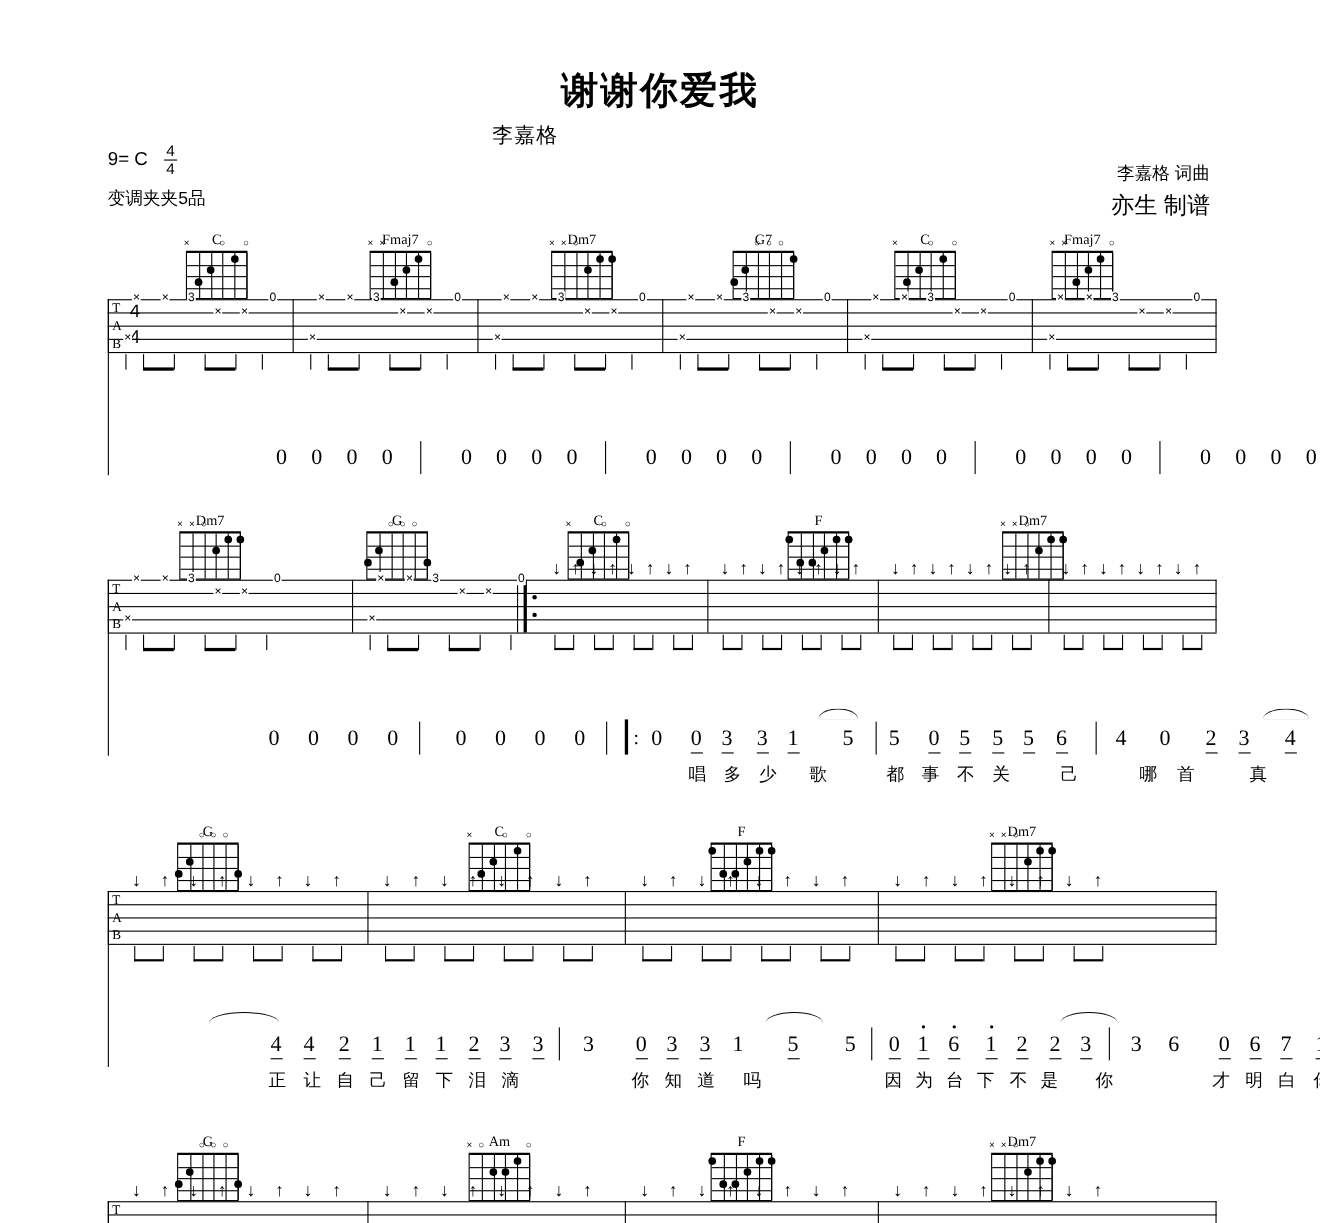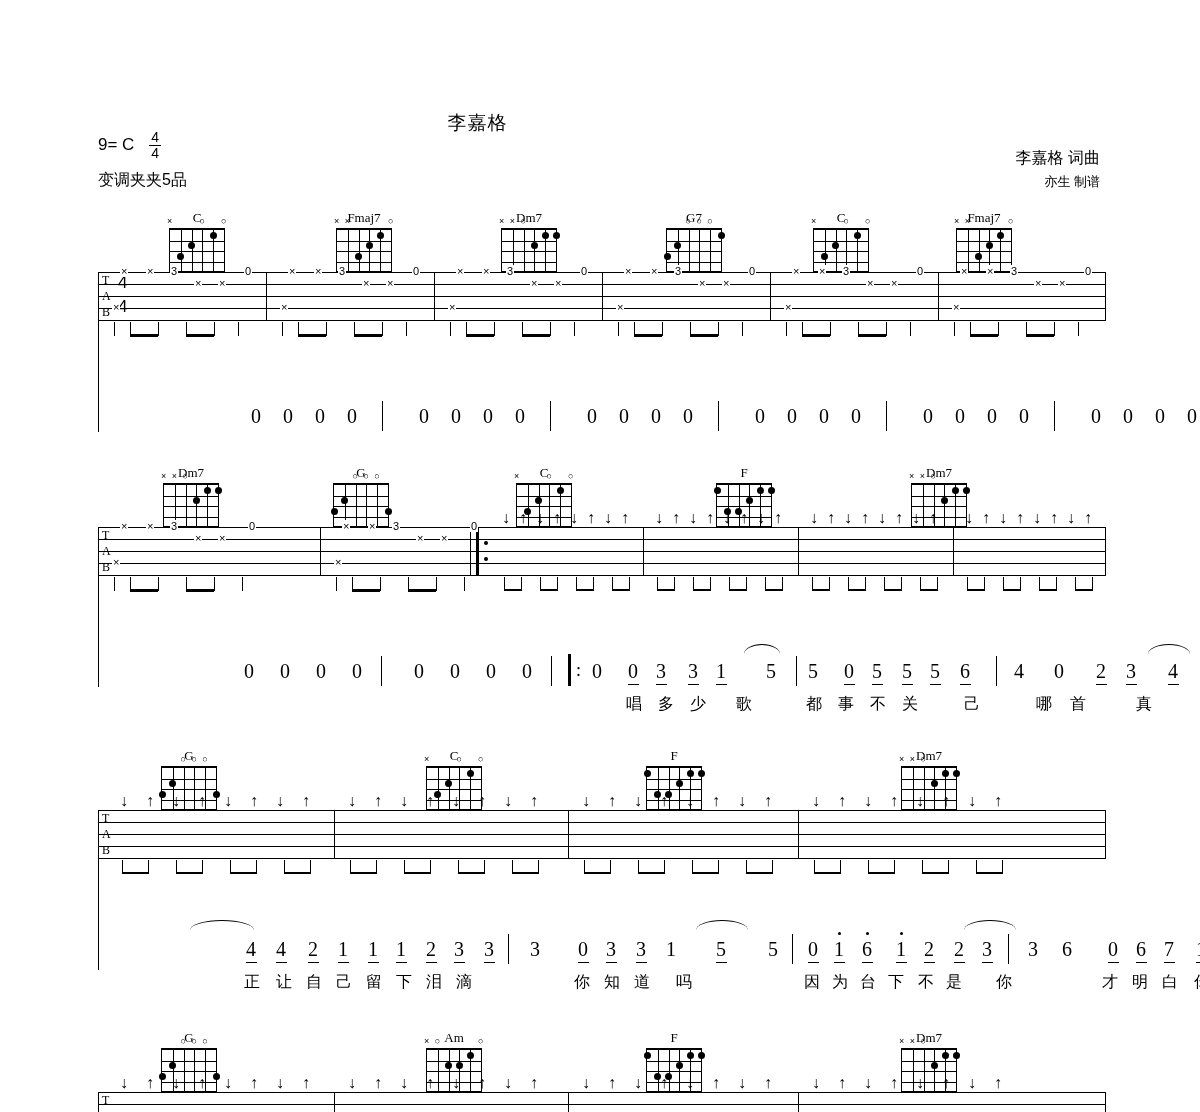--- a/index.html
+++ b/index.html
@@ -17,21 +17,21 @@
   }
   .artist{
     position:absolute;top:110px;left:0;width:955px;text-align:center;
     font-size:19px;letter-spacing:1px;
   }
   .key-line{position:absolute;top:130px;left:98px;font-size:17px;}
   .meter{display:inline-block;vertical-align:middle;margin-left:10px;font-size:14px;line-height:1.05;text-align:center;}
   .meter div:first-child{border-bottom:1.5px solid #000;padding:0 2px;}
   .capo{position:absolute;top:170px;left:98px;font-size:16px;}
   .credit1{position:absolute;top:148px;right:100px;font-size:16px;}
-  .credit2{position:absolute;top:173px;right:100px;font-size:13px;}
+  .credit2{position:absolute;top:173px;right:100px;font-size:21px;}
 
   
   .chord{position:absolute;width:62px;}
   .chord .cname{font-size:13px;text-align:center;margin-bottom:2px;font-family:"Liberation Serif",serif;}
   .grid{position:relative;width:56px;height:44px;margin:0 auto;
         border:1px solid #000;border-top:2.5px solid #000;box-sizing:border-box;}
   .grid .v{position:absolute;top:0;bottom:0;width:1px;background:#000;}
   .grid .h{position:absolute;left:0;right:0;height:1px;background:#000;}
   .dot{position:absolute;width:7px;height:7px;border-radius:50%;background:#000;}
   .mark{position:absolute;top:-13px;font-size:9px;line-height:9px;}
@@ -58,20 +58,21 @@
   .tie{position:absolute;border-top:1.4px solid #000;border-radius:50%/100% 100% 0 0;height:9px;}
 
   
   .brace{position:absolute;width:1px;background:#000;}
 </style>
 </head>
 <body>
 
 <div class="sheet">
 
+  <div class="title">谢谢你爱我</div>
   <div class="artist">李嘉格</div>
 
   <div class="key-line">
     <span>9= C</span>
     <span class="meter">
       <div>4</div>
       <div>4</div>
     </span>
   </div>
   <div class="capo">变调夹夹5品</div>

